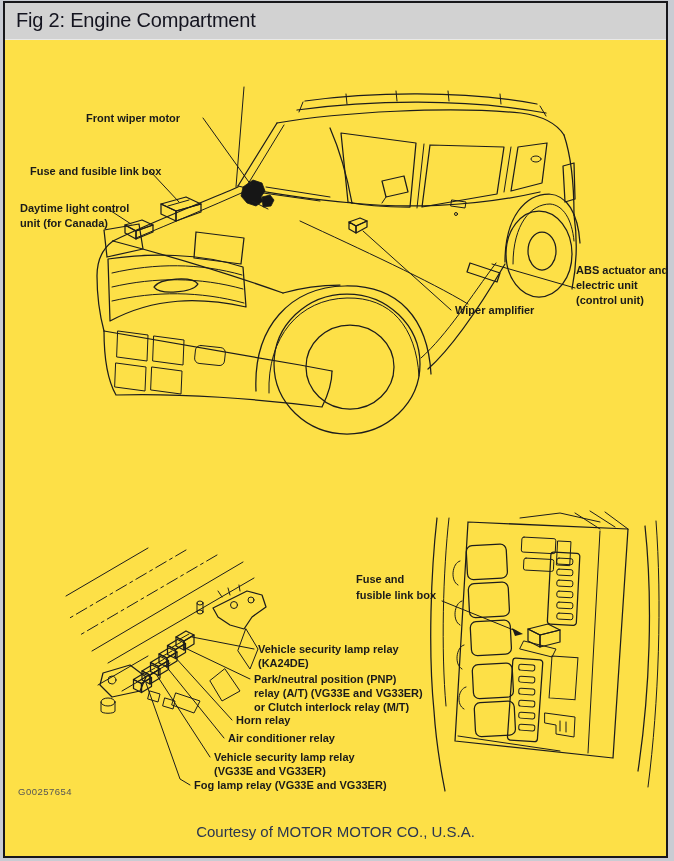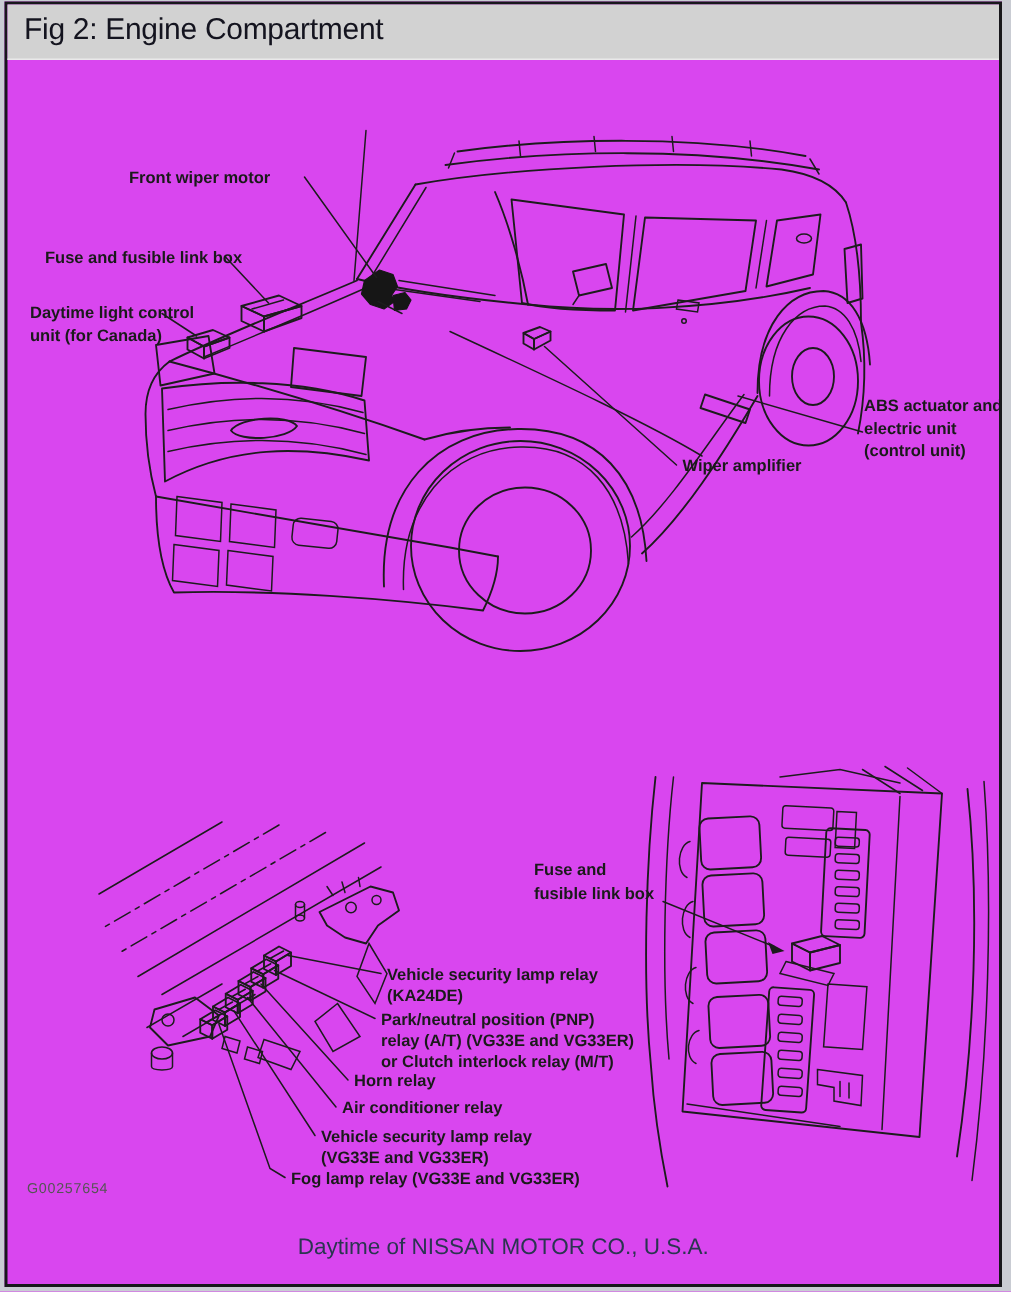--- a/index.html
+++ b/index.html
@@ -5,21 +5,21 @@
   html,body{margin:0;padding:0;}
   body{
     width:674px;height:861px;
     background:#c9ccd3;
     font-family:"Liberation Sans",sans-serif;
     position:relative;overflow:hidden;
   }
   .page-card{
     position:absolute;left:3px;top:1px;
     width:661px;height:853px;
-    background:#d946ef;
+    background:#fde047;
     border:2px solid #17171b;
   }
   .header-bar{
     position:absolute;left:0;top:0;
     width:100%;height:37px;
     background:#d2d2d2;
     border-bottom:1px solid #e9e9e9;
     box-sizing:border-box;
   }
   .header-bar .title{
@@ -314,14 +314,14 @@
       <path class="thin" d="M442,600 L516,630"></path>
       <path d="M523,633 L512,627 L515,635 Z" fill="#1b1b1b"></path>
     </g>
 
     <g>
       <text class="lbl" x="356" y="582">Fuse and</text>
       <text class="lbl" x="356" y="598">fusible link box</text>
     </g>
   </svg>
 
-  <div class="footer-credit">Daytime of NISSAN MOTOR CO., U.S.A.</div>
+  <div class="footer-credit">Courtesy of MOTOR MOTOR CO., U.S.A.</div>
 </div>
 
 </body></html>

